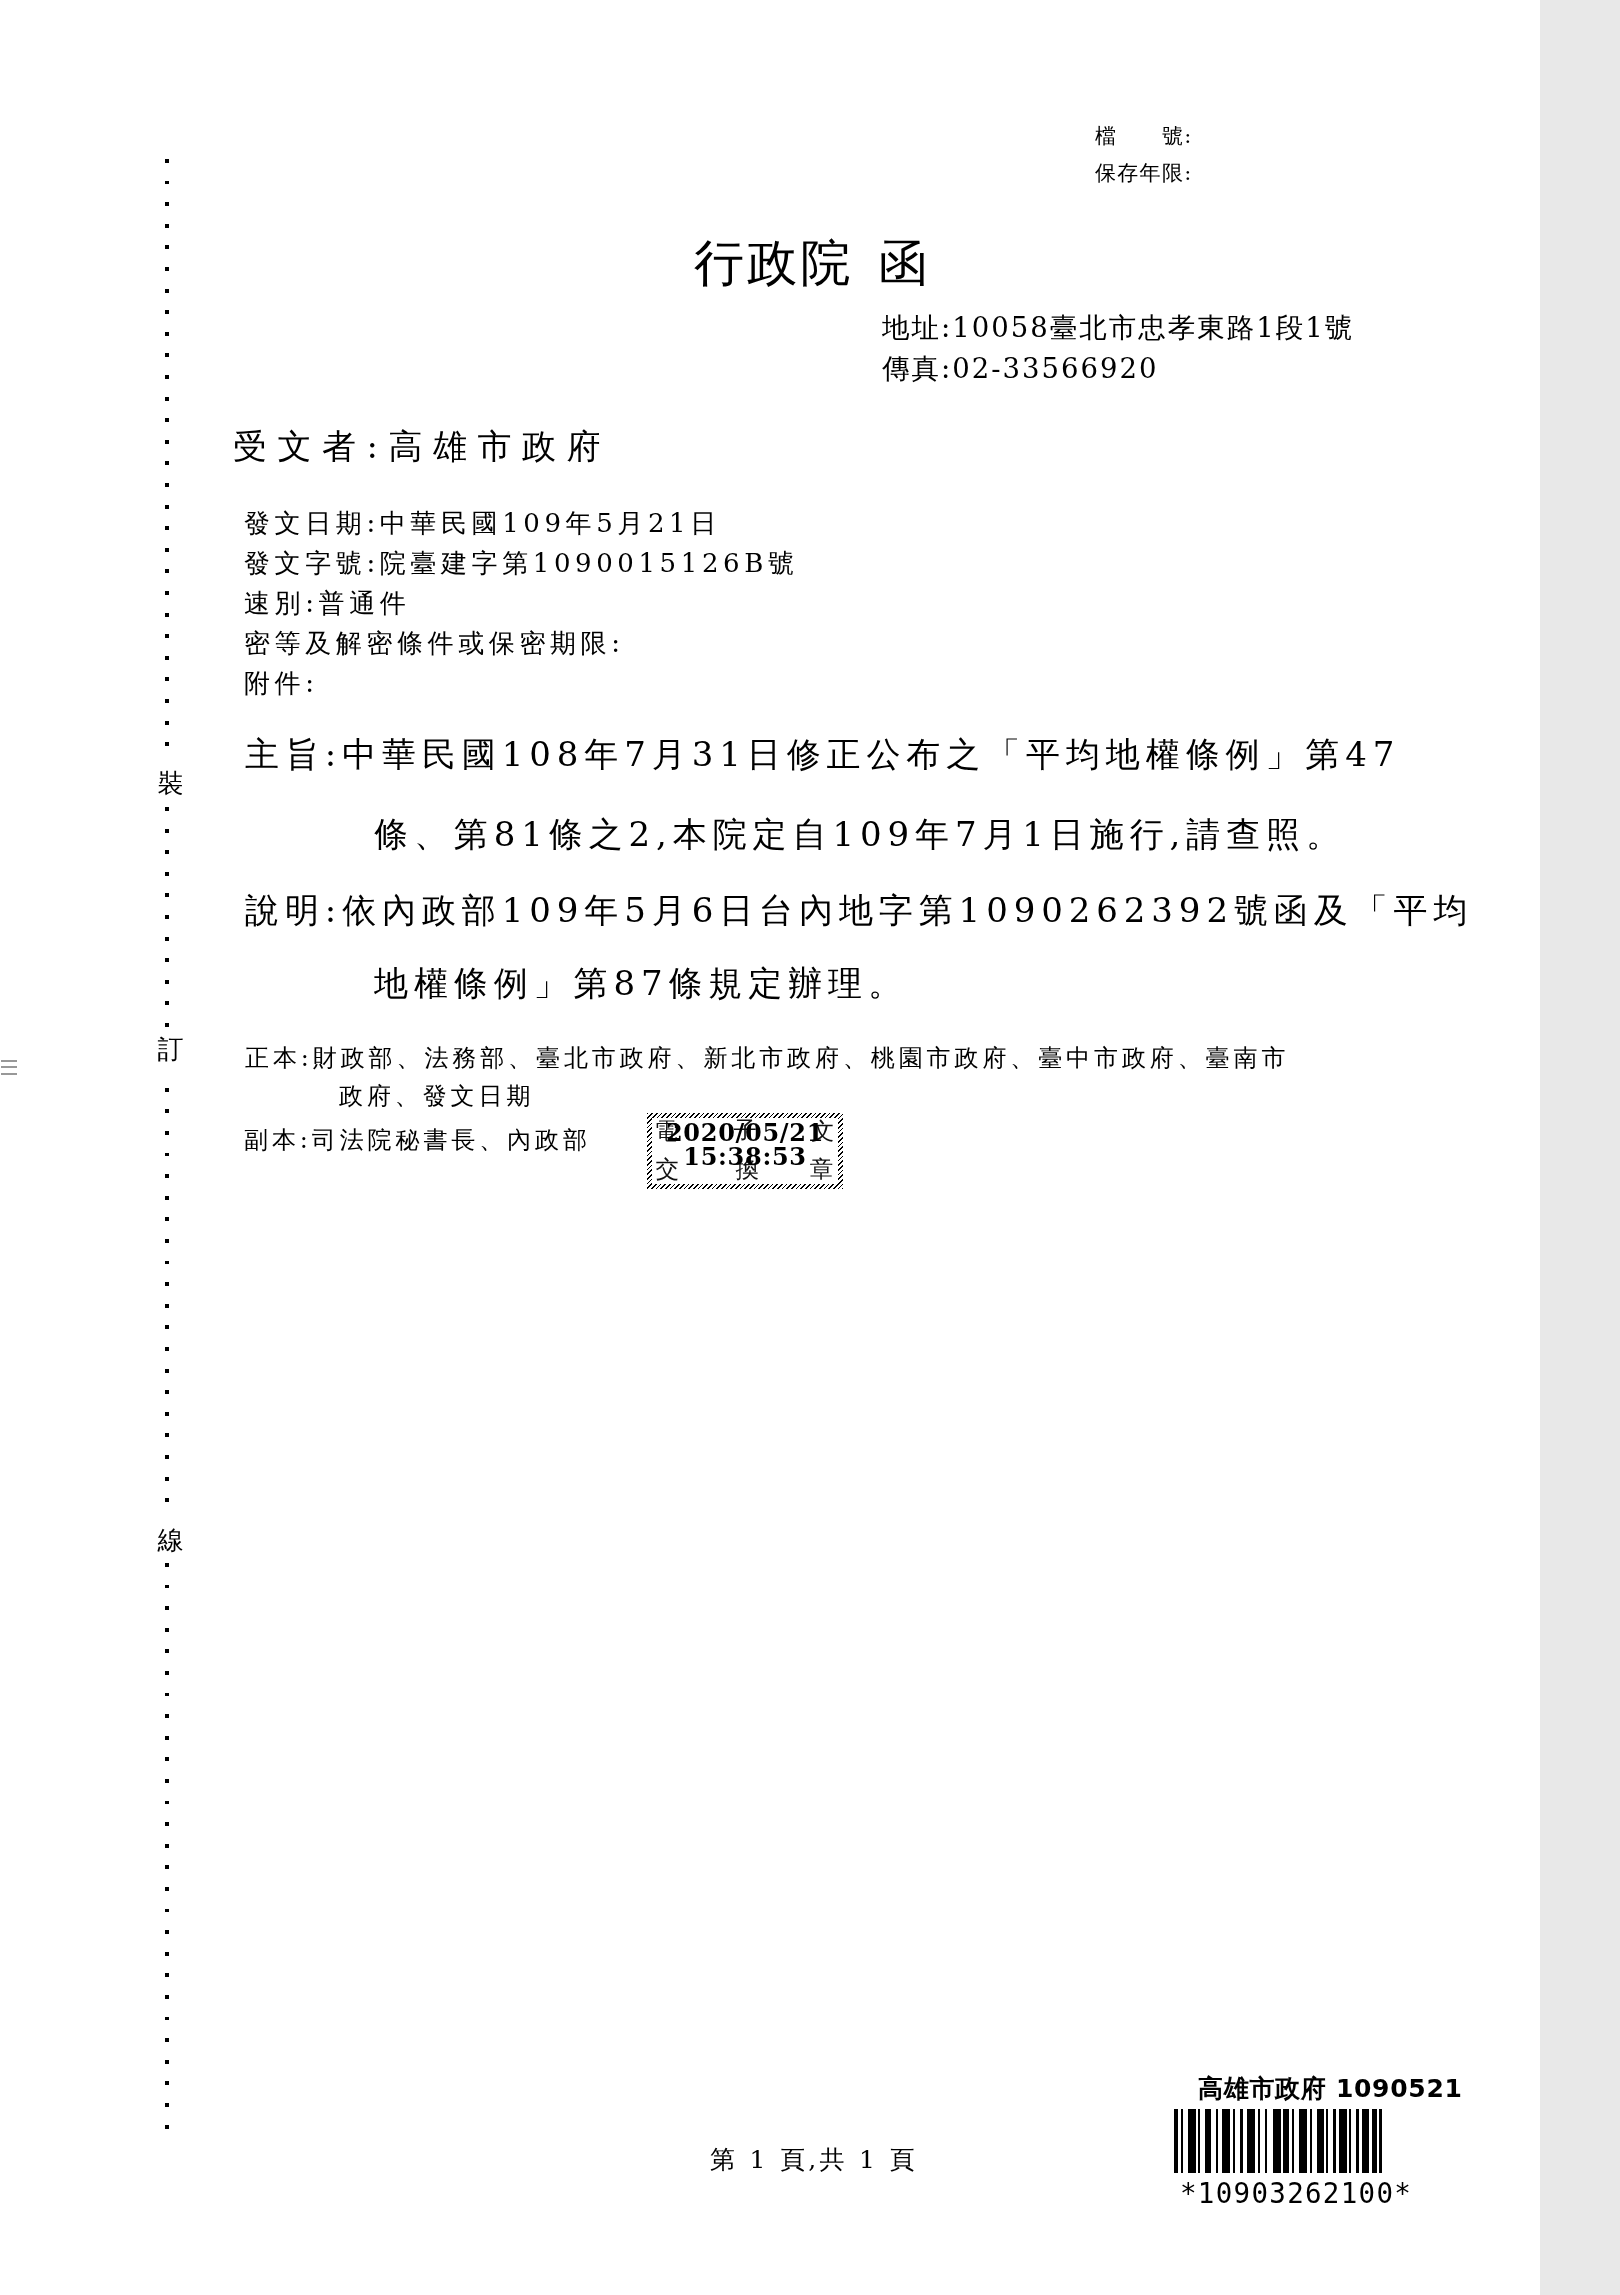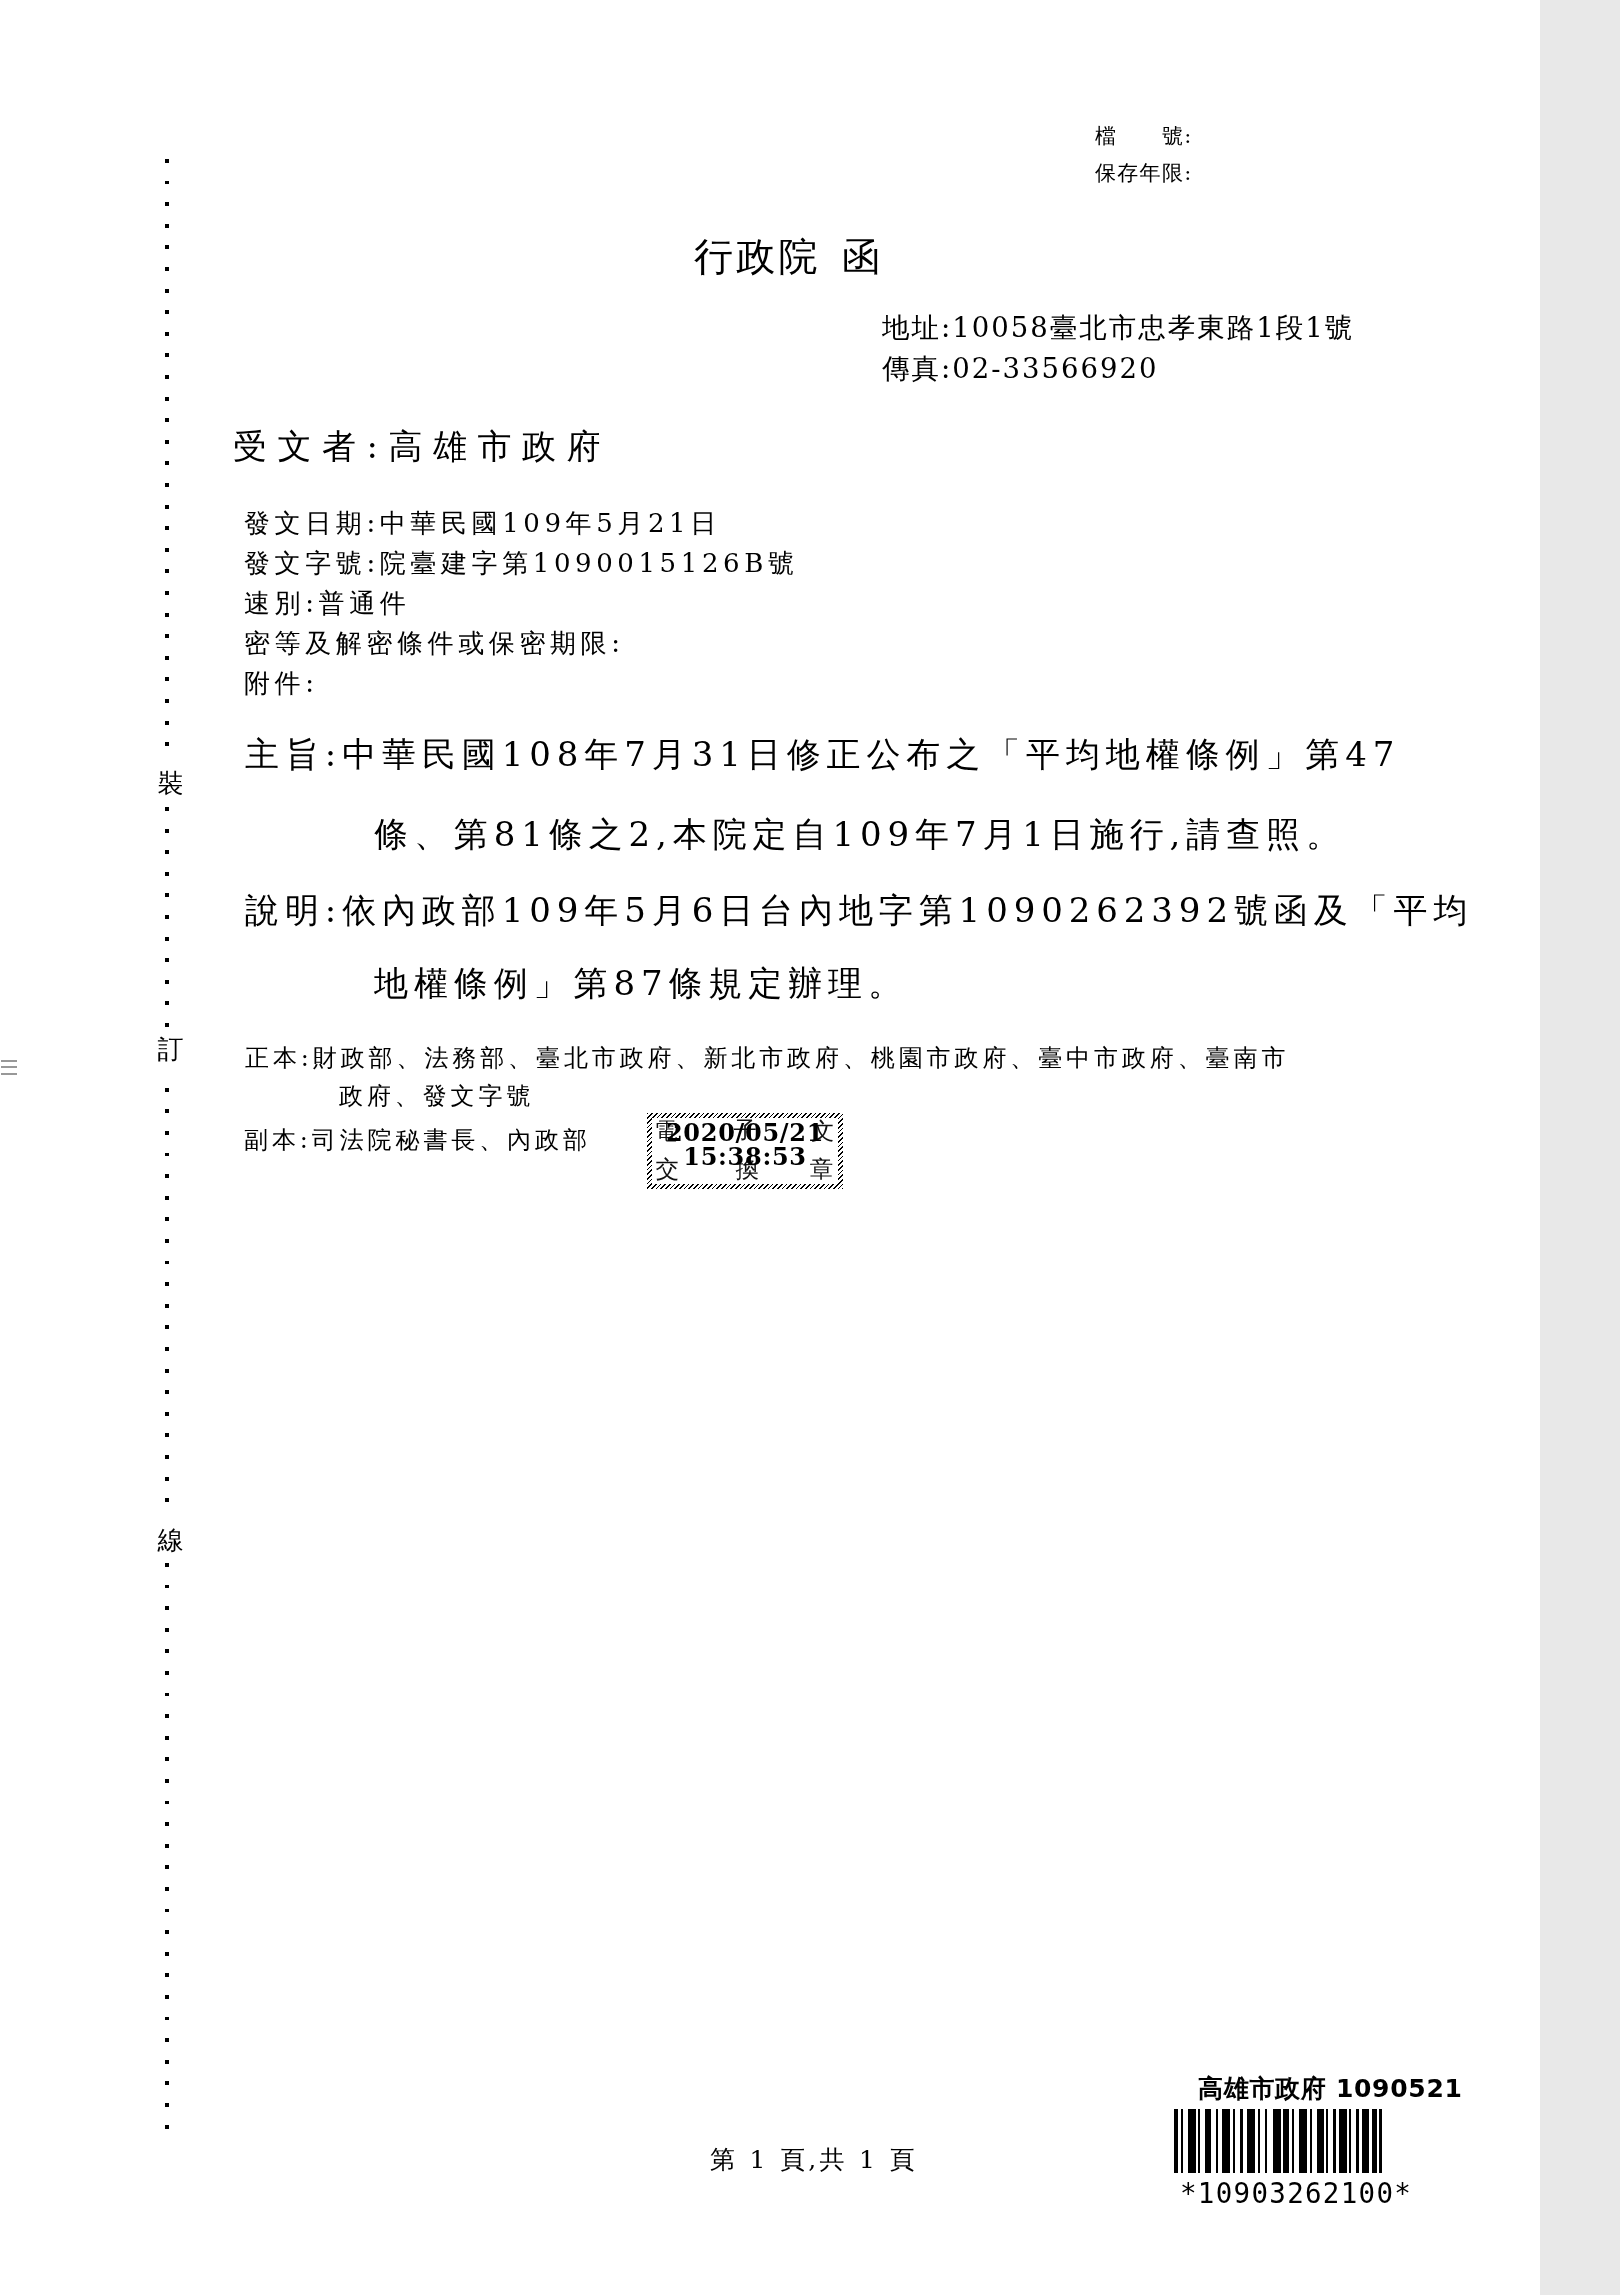--- a/index.html
+++ b/index.html
@@ -6,21 +6,21 @@
   .page {
     position:relative; width:1540px; height:2295px; background:#ffffff;
     font-family:"DejaVu Serif", serif; color:#000; overflow:hidden;
   }
   .abs { position:absolute; white-space:nowrap; }
 
   
   .file-labels { left:1095px; top:118px; font-size:21px; line-height:37px; letter-spacing:1.3px; }
 
   
-  .doc-title { left:694px; top:230px; font-size:39px; letter-spacing:3.3px; word-spacing:5.2px; }
+  .doc-title { left:694px; top:230px; font-size:50px; letter-spacing:3.3px; word-spacing:5.2px; }
 
   
   .addr-block { left:882px; top:307px; font-size:27.5px; line-height:41px; letter-spacing:2px; }
 
   
   .recipient { left:233px; top:424px; font-size:34px; letter-spacing:10.5px; }
 
   
   .meta-block { left:244px; top:503px; font-size:26px; line-height:40px; letter-spacing:4.6px; }
 
@@ -132,21 +132,21 @@
     <div>附件:</div>
   </div>
 
   <div class="abs body-line subject-1">主旨:中華民國108年7月31日修正公布之「平均地權條例」第47</div>
   <div class="abs body-line subject-2">條、第81條之2,本院定自109年7月1日施行,請查照。</div>
 
   <div class="abs body-line desc-1">說明:依內政部109年5月6日台內地字第1090262392號函及「平均</div>
   <div class="abs body-line desc-2">地權條例」第87條規定辦理。</div>
 
   <div class="abs copies copies-1">正本:財政部、法務部、臺北市政府、新北市政府、桃園市政府、臺中市政府、臺南市</div>
-  <div class="abs copies copies-2">政府、發文字號</div>
+  <div class="abs copies copies-2">政府、發文日期</div>
   <div class="abs copies cc-line">副本:司法院秘書長、內政部</div>
 
   <div class="abs stamp">
     <div class="stamp-inner">
       <span class="stamp-char st-tl">電</span>
       <span class="stamp-char st-tm">子</span>
       <span class="stamp-char st-tr">文</span>
       <span class="stamp-char st-bl">交</span>
       <span class="stamp-char st-bm">換</span>
       <span class="stamp-char st-br">章</span>

